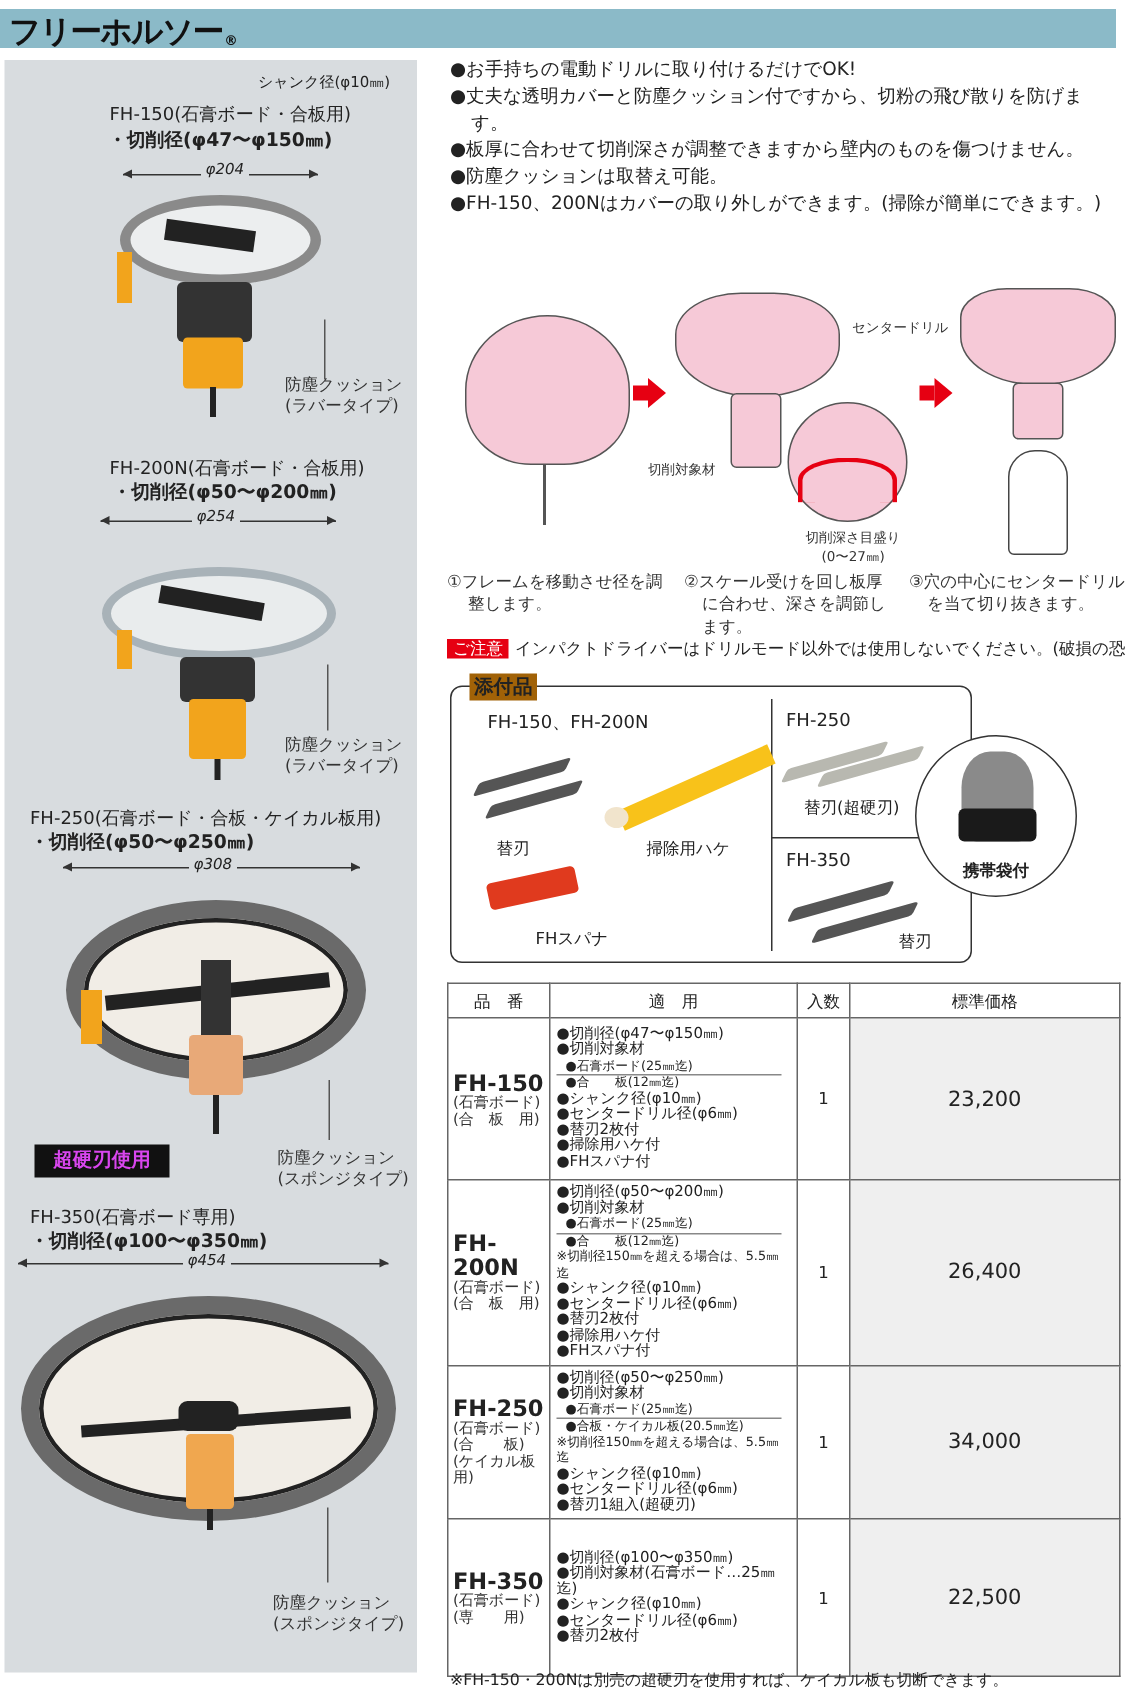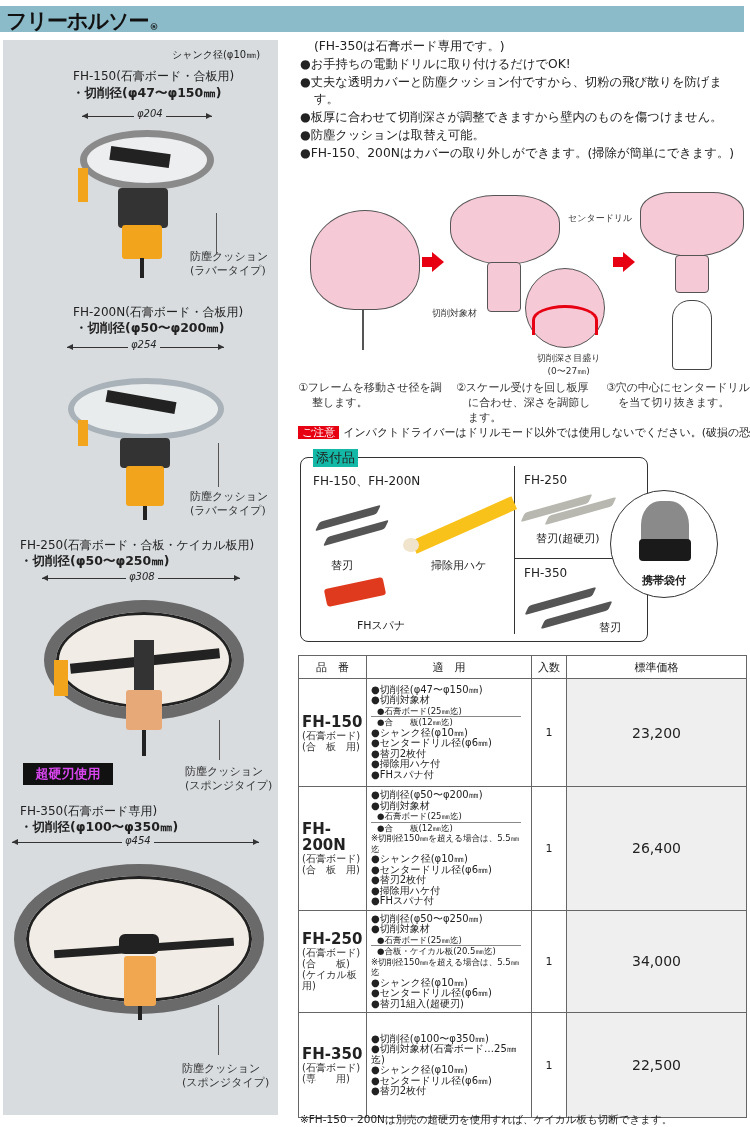--- a/index.html
+++ b/index.html
@@ -21,21 +21,21 @@
 .ring{position:absolute;border-radius:50%}
 .cushlabel{position:absolute;font-size:11px;color:#333;line-height:14px;white-space:nowrap}
 .badge{position:absolute;left:23px;top:763px;width:90px;height:22px;background:#111;color:#d946ef;font-size:13px;font-weight:bold;text-align:center;line-height:22px}
 .bullets{position:absolute;left:300px;top:38px;width:450px;font-size:12.3px;line-height:17.8px}
 .bullets div{white-space:nowrap}
 .bullets .ind{padding-left:14px}
 .steps{position:absolute;top:380px;font-size:11px;line-height:15px;color:#333}
 .caution{position:absolute;left:298px;top:425px;font-size:11px;white-space:nowrap}
 .caution .tag{background:#e60012;color:#fff;padding:0 4px;margin-right:4px}
 .acc{position:absolute;left:300px;top:457px;width:348px;height:185px;border:1px solid #333;border-radius:8px}
-.acc .acct{position:absolute;left:12px;top:-9px;background:#14b8a6;padding:0 3px;font-size:13px;font-weight:normal}
+.acc .acct{position:absolute;left:12px;top:-9px;background:#a16207;padding:0 3px;font-size:13px;font-weight:bold}
 .acc .vdiv{position:absolute;left:213px;top:8px;width:1px;height:168px;background:#333}
 .acc .hdiv{position:absolute;left:213px;top:100px;width:134px;height:1px;background:#333}
 .acc .lbl{position:absolute;font-size:11px;white-space:nowrap}
 .blade{position:absolute;height:10px;background:#555;transform:skewX(-40deg) rotate(-20deg);border-radius:2px}
 .blade.silver{background:#b8b8b0}
 .bag{position:absolute;left:610px;top:490px;width:108px;height:108px;border-radius:50%;border:1px solid #333;background:#fff}
 table.spec{position:absolute;left:298px;top:655px;width:449px;border-collapse:collapse;font-size:10px}
 table.spec th,table.spec td{border:1px solid #666}
 table.spec th{height:23px;font-weight:normal;font-size:11px;background:#fff}
 .pcell{text-align:left;padding-left:3px;vertical-align:middle}
@@ -129,21 +129,20 @@
   <div style="position:absolute;left:110px;top:92px;width:32px;height:50px;background:#f0a74f;border-radius:3px"></div>
   <div style="position:absolute;left:124px;top:142px;width:4px;height:14px;background:#222"></div>
 </div>
 <div class="vline" style="left:218px;top:1005px;height:50px"></div>
 <div class="cushlabel" style="left:182px;top:1062px">
     <div>防塵クッション</div>
     <div>(スポンジタイプ)</div>
   </div>
 
 <div class="bullets">
-  <div class="ind">(FH-350は石膏ボード専用です。)</div>
   <div>●お手持ちの電動ドリルに取り付けるだけでOK!</div>
   <div>●丈夫な透明カバーと防塵クッション付ですから、切粉の飛び散りを防げま</div>
   <div class="ind">す。</div>
   <div>●板厚に合わせて切削深さが調整できますから壁内のものを傷つけません。</div>
   <div>●防塵クッションは取替え可能。</div>
   <div>●FH-150、200Nはカバーの取り外しができます。(掃除が簡単にできます。)</div>
 </div>
 
 <div>
   <div class="pink" style="left:310px;top:210px;width:110px;height:100px;border-radius:50% 50% 40% 40%"></div>
@@ -178,21 +177,21 @@
     <div>③穴の中心にセンタードリル</div>
     <div style="padding-left:12px">を当て切り抜きます。</div>
   </div>
 
 <div class="caution"><span class="tag">ご注意</span><span>インパクトドライバーはドリルモード以外では使用しないでください。(破損の恐れがあります)</span></div>
 
 <div class="acc">
   <div class="acct">添付品</div>
   <div class="vdiv"></div>
     <div class="hdiv"></div>
-  <div class="lbl" style="left:12px;top:15px;font-size:12px">FH-150、FH-200N</div>
+  <div class="lbl" style="left:24px;top:15px;font-size:12px">FH-150、FH-200N</div>
   <div class="blade" style="left:22px;top:55px;width:50px"></div>
   <div class="blade" style="left:30px;top:70px;width:50px"></div>
   <div class="lbl" style="left:30px;top:100px">替刃</div>
   <div style="position:absolute;left:108px;top:60px;width:110px;height:14px;background:#f8c21a;transform:rotate(-24deg)"></div>
   <div style="position:absolute;left:102px;top:80px;width:16px;height:14px;background:#f1e4cc;border-radius:50%"></div>
   <div class="lbl" style="left:130px;top:100px">掃除用ハケ</div>
   <div style="position:absolute;left:24px;top:125px;width:60px;height:18px;background:#e03a1e;border-radius:3px;transform:rotate(-12deg)"></div>
   <div class="lbl" style="left:56px;top:160px">FHスパナ</div>
   <div class="lbl" style="left:223px;top:15px;font-size:12px">FH-250</div>
   <div class="blade silver" style="left:228px;top:45px;width:55px"></div>

